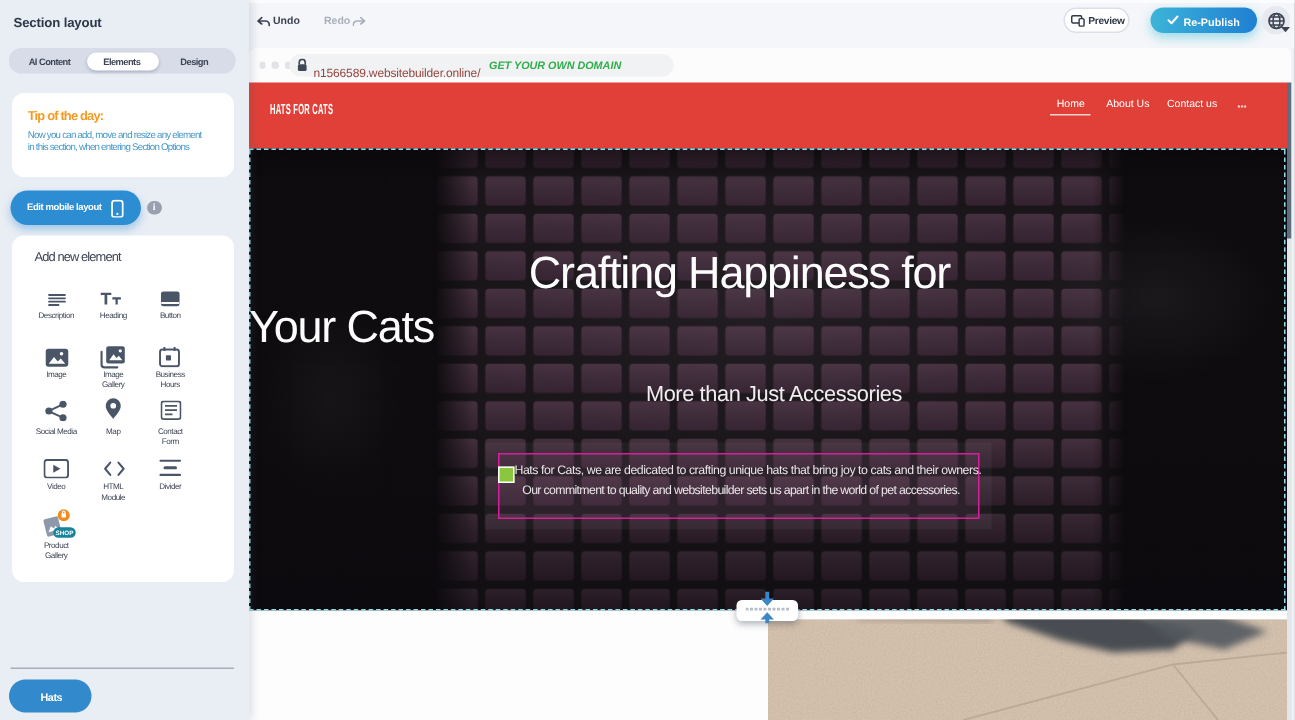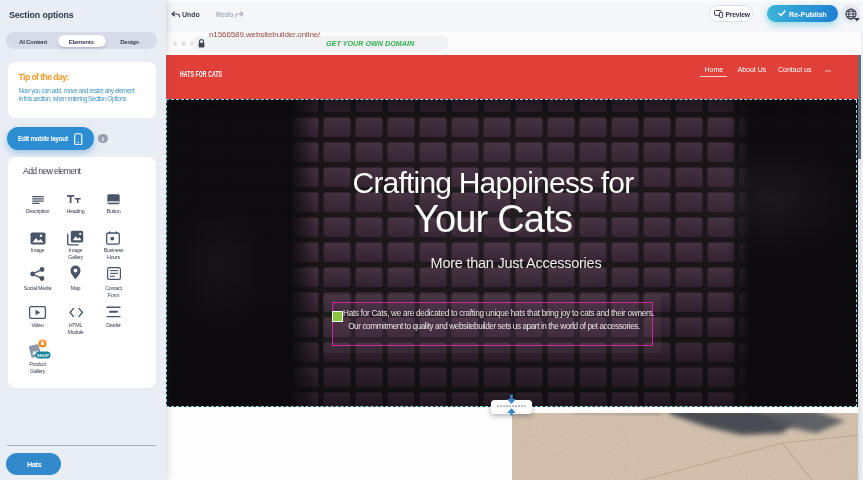--- a/index.html
+++ b/index.html
@@ -6,21 +6,21 @@
   html,body { width:863px; height:480px; overflow:hidden; font-family:"Liberation Sans", sans-serif; background:#f4f6f9; }
   .abs { position:absolute; }
 
   
   #topbar { left:0; top:0; width:863px; height:32px; background:#f4f6f9; border-top:2px solid #fbfcfd; }
 
   
   #chrome { left:166px; top:31.5px; width:695px; height:24px; background:#fcfcfd; border-radius:5px 5px 0 0; }
   .dot { position:absolute; width:4.6px; height:4.6px; border-radius:50%; background:#e2e3e6; top:41px; }
   #urlpill { left:193px; top:36px; width:256px; height:15px; background:#f1f2f4; border-radius:8px; }
-  #urltext { left:209px; top:30px; font-size:8px; color:#95473f; letter-spacing:-0.1px;text-align:right; }
+  #urltext { left:209px; top:44px; font-size:8px; color:#95473f; letter-spacing:-0.1px;text-align:right; }
   #getdomain { left:326px; top:38.5px; font-size:7.2px; font-weight:bold; color:#2fae4a; letter-spacing:0;font-style:italic; }
 
   
   #undo { left:182px; top:10.5px; font-size:7px; font-weight:bold; color:#3a4251; }
   #redo { left:216px; top:10.5px; font-size:7px; font-weight:bold; color:#a8afbb; }
 
   
   #preview { left:709px; top:5px; width:44px; height:16.5px; border:1px solid #dbe0e8; border-radius:9px; background:#fff; }
   #preview span { position:absolute; left:15.5px; top:4.5px; font-size:6.8px; font-weight:bold; color:#2f3847; letter-spacing:-0.2px; }
 
@@ -42,21 +42,21 @@
   #hero { left:166px; top:99px; width:691.5px; height:308px; background:#404040; overflow:hidden; }
   #herov1 { left:0; top:0; width:693px; height:308px;
     background:
       radial-gradient(120px 80px at 605px 100px, rgba(118,112,122,0.13), rgba(118,112,122,0) 70%),
       radial-gradient(70px 95px at 55px 165px, rgba(105,100,108,0.1), rgba(105,100,108,0) 70%),
       radial-gradient(260px 150px at 340px 110px, rgba(255,225,255,0.04), rgba(255,225,255,0) 75%),
       linear-gradient(180deg, rgba(8,6,8,0.6) 0px, rgba(8,6,8,0) 22px, rgba(8,6,8,0) 185px, rgba(10,8,12,0.26) 255px, rgba(10,8,12,0.44) 295px, rgba(10,8,12,0.52) 308px),
       linear-gradient(90deg, rgba(13,11,14,0.985) 0px, rgba(13,11,14,0.97) 124px, rgba(13,11,14,0) 150px, rgba(13,11,14,0) 562px, rgba(13,11,14,0.985) 584px, rgba(13,11,14,0.985) 693px);
   }
   #h1a { left:0; top:68.5px; width:654px; text-align:center; font-size:30px; line-height:30px; color:#fdfdfd; font-weight:500; letter-spacing:-0.8px; }
-  #h1b { left:0; top:104.5px; width:654px; text-align:center; font-size:38px; line-height:30px; color:#fdfdfd; font-weight:500; letter-spacing:-0.8px; }
+  #h1b { left:0; top:104.5px; width:654px; text-align:left; font-size:30px; line-height:30px; color:#fdfdfd; font-weight:500; letter-spacing:-0.8px; }
   #sub { left:0; top:157.3px; width:654px; text-align:center; font-size:14.5px; line-height:15px; color:#f1edf0; letter-spacing:-0.25px;margin-left:23px; }
 
   #halo { left:157px; top:196px; width:338px; height:58px; background:rgba(255,255,255,0.045); }
   #textbox { left:166px; top:203px; width:321px; height:44px; border:1px solid #d4219b; background:rgba(226,120,205,0.07); }
   .tbl { position:absolute; left:169px; width:318px; text-align:center; font-size:8.2px; color:#eae5e8; letter-spacing:-0.25px; white-space:nowrap; }
   #ghandle { left:166px; top:211.5px; width:11px; height:11.5px; background:#8cc63e; border:1.5px solid #fff; }
 
   
   #nextsec { left:166px; top:407px; width:691.5px; height:73px; background:#fdfdfd; }
   #photo { left:346px; top:6px; width:345.5px; height:67px; }
@@ -235,21 +235,21 @@
       <rect x="12" y="0" width="2" height="2"></rect>
       <rect x="15" y="0" width="2" height="2"></rect>
       <rect x="18" y="0" width="2" height="2"></rect>
       <rect x="21" y="0" width="2" height="2"></rect>
       <rect x="24" y="0" width="2" height="2"></rect>
       <rect x="27" y="0" width="2" height="2"></rect>
   </g>
 </svg>
 
 <div id="sidebar" class="abs"></div>
-<div id="sb-title" class="abs">Section options</div>
+<div id="sb-title" class="abs">Section layout</div>
 <div id="tabs" class="abs"></div>
 <div id="tab-active" class="abs"></div>
 <div class="tab abs" style="left:13px;">AI Content</div>
 <div class="tab abs" style="left:61.2px;">Elements</div>
 <div class="tab abs" style="left:109.5px;">Design</div>
 
 <div id="tipcard" class="abs"></div>
 <div id="tiptitle" class="abs">Tip of the day:</div>
 <div class="tipline abs" style="top:87.3px;">Now you can add, move and resize any element</div>
 <div class="tipline abs" style="top:95px;">in this section, when entering Section Options</div>

